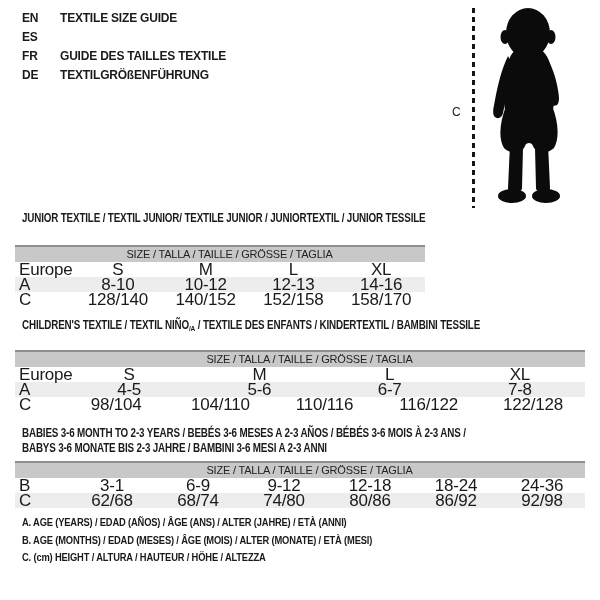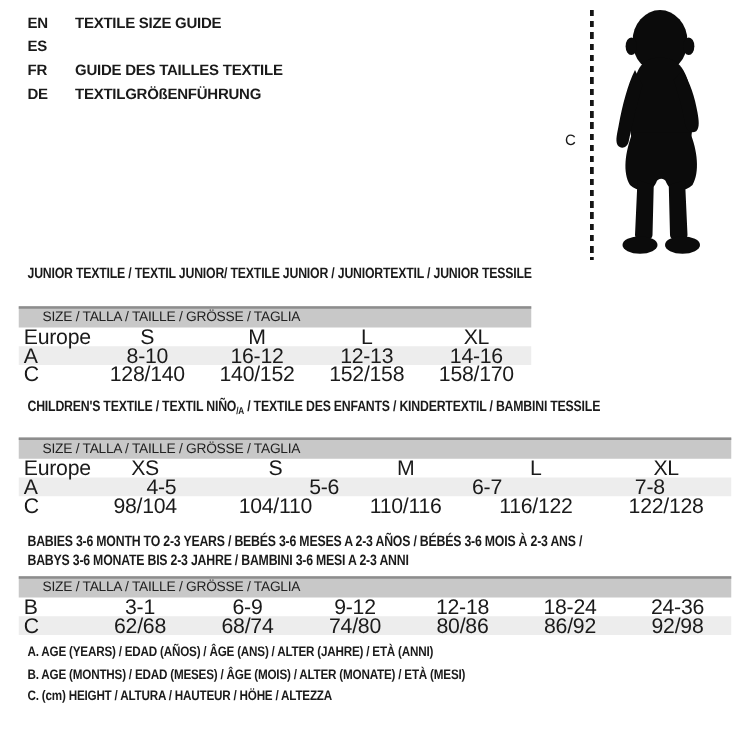--- a/index.html
+++ b/index.html
@@ -23,21 +23,21 @@
   
   .title{
     position:absolute;left:22px;font-size:12px;font-weight:bold;letter-spacing:-0.2px;
     white-space:nowrap;transform:scaleX(0.82);transform-origin:left center;line-height:14px;
   }
   .title .sub{font-size:8px;vertical-align:-2px;}
   
   .table{position:absolute;left:15px;}
   .bar{
     box-sizing:border-box;height:17px;line-height:15px;border-top:2px solid #8d8d8d;
-    background:#c8c8c8;padding-left:19px;font-size:11px;color:#222;letter-spacing:-0.2px;
+    background:#c8c8c8;padding-left:19px;font-size:11px;color:#222;letter-spacing:-0.2px;text-align:center;
   }
   .row{display:flex;height:15px;line-height:15px;font-size:17px;letter-spacing:-0.2px;}
   .row.alt{background:#ededed;}
   .cl{padding-left:4px;}
   .cv{flex:1;text-align:center;}
   .t1{top:245px;width:410px;}  .t1 .cl{width:55px;}
   .t2{top:350px;width:570px;}  .t2 .cl{width:45px;}
   .t3{top:461px;width:570px;}  .t3 .cl{width:50px;}
   .t1-title{top:211px;}
   .t2-title{top:318px;}
@@ -95,41 +95,40 @@
     <div class="row">
       <span class="cl">Europe</span>
       <span class="cv">S</span>
       <span class="cv">M</span>
       <span class="cv">L</span>
       <span class="cv">XL</span>
     </div>
     <div class="row alt">
       <span class="cl">A</span>
       <span class="cv">8-10</span>
-      <span class="cv">16-12</span>
+      <span class="cv">10-12</span>
       <span class="cv">12-13</span>
       <span class="cv">14-16</span>
     </div>
     <div class="row">
       <span class="cl">C</span>
       <span class="cv">128/140</span>
       <span class="cv">140/152</span>
       <span class="cv">152/158</span>
       <span class="cv">158/170</span>
     </div>
   </div>
 
   <div class="title t2-title">
     <span>CHILDREN'S TEXTILE / TEXTIL NIÑO</span><span class="sub">/A</span><span> / TEXTILE DES ENFANTS / KINDERTEXTIL / BAMBINI TESSILE</span>
   </div>
   <div class="table t2">
     <div class="bar">SIZE / TALLA / TAILLE / GRÖSSE / TAGLIA</div>
     <div class="row">
       <span class="cl">Europe</span>
-      <span class="cv">XS</span>
       <span class="cv">S</span>
       <span class="cv">M</span>
       <span class="cv">L</span>
       <span class="cv">XL</span>
     </div>
     <div class="row alt">
       <span class="cl">A</span>
       <span class="cv">4-5</span>
       <span class="cv">5-6</span>
       <span class="cv">6-7</span>

